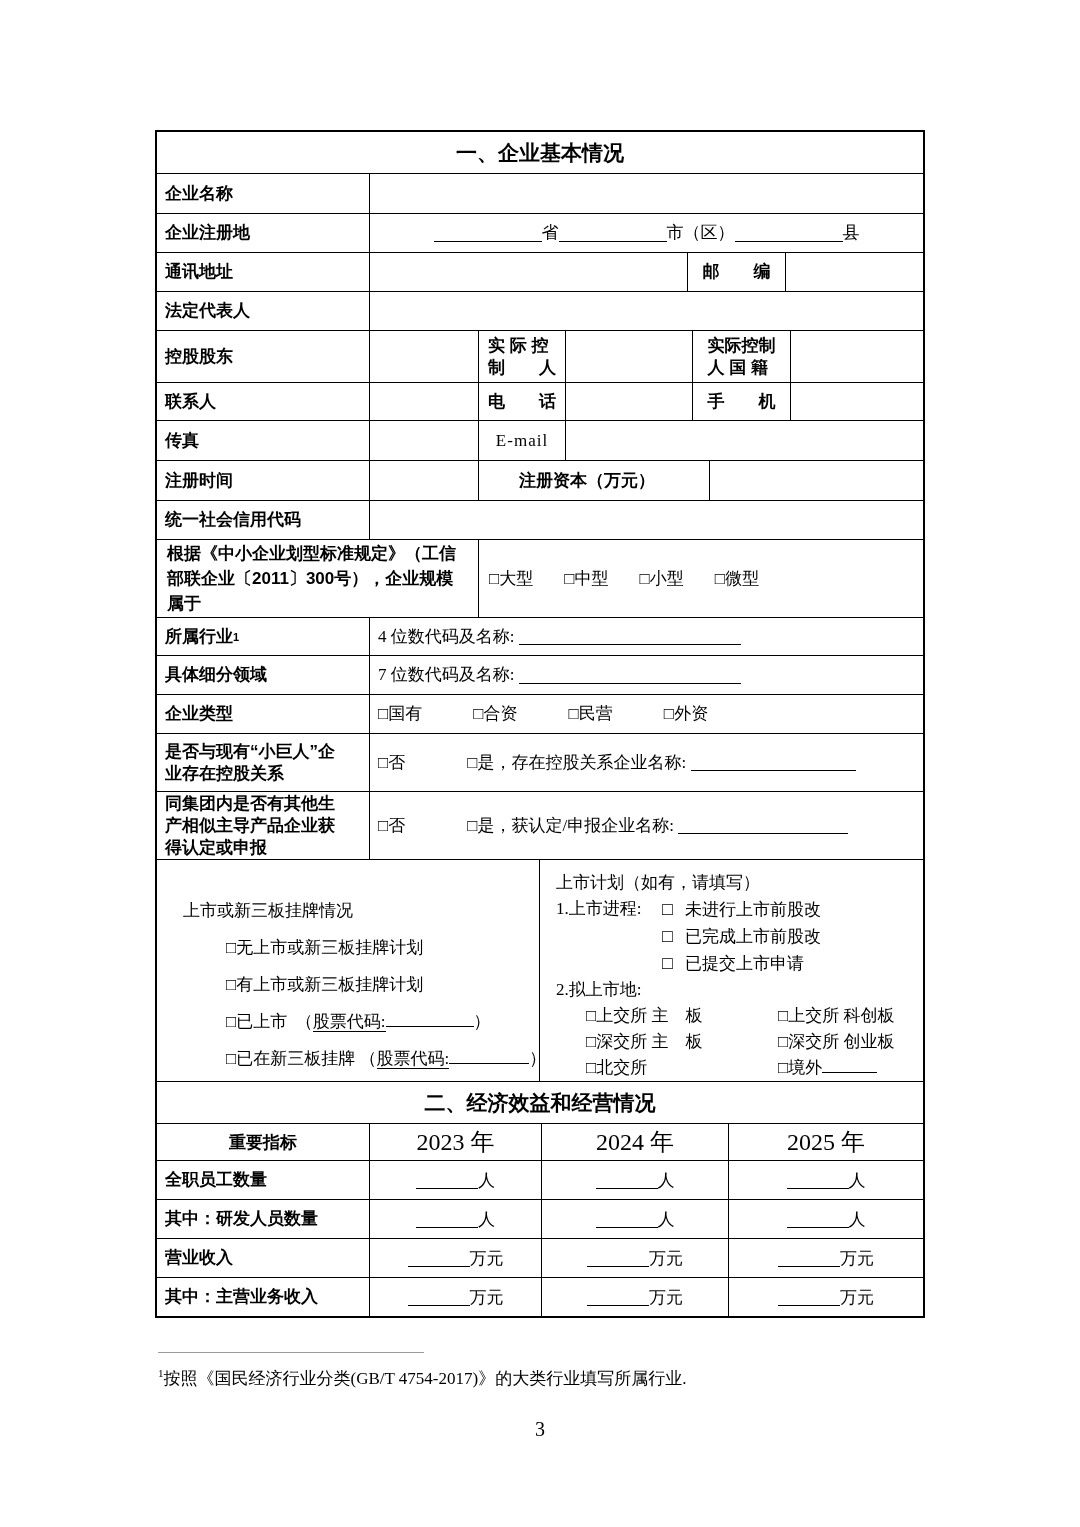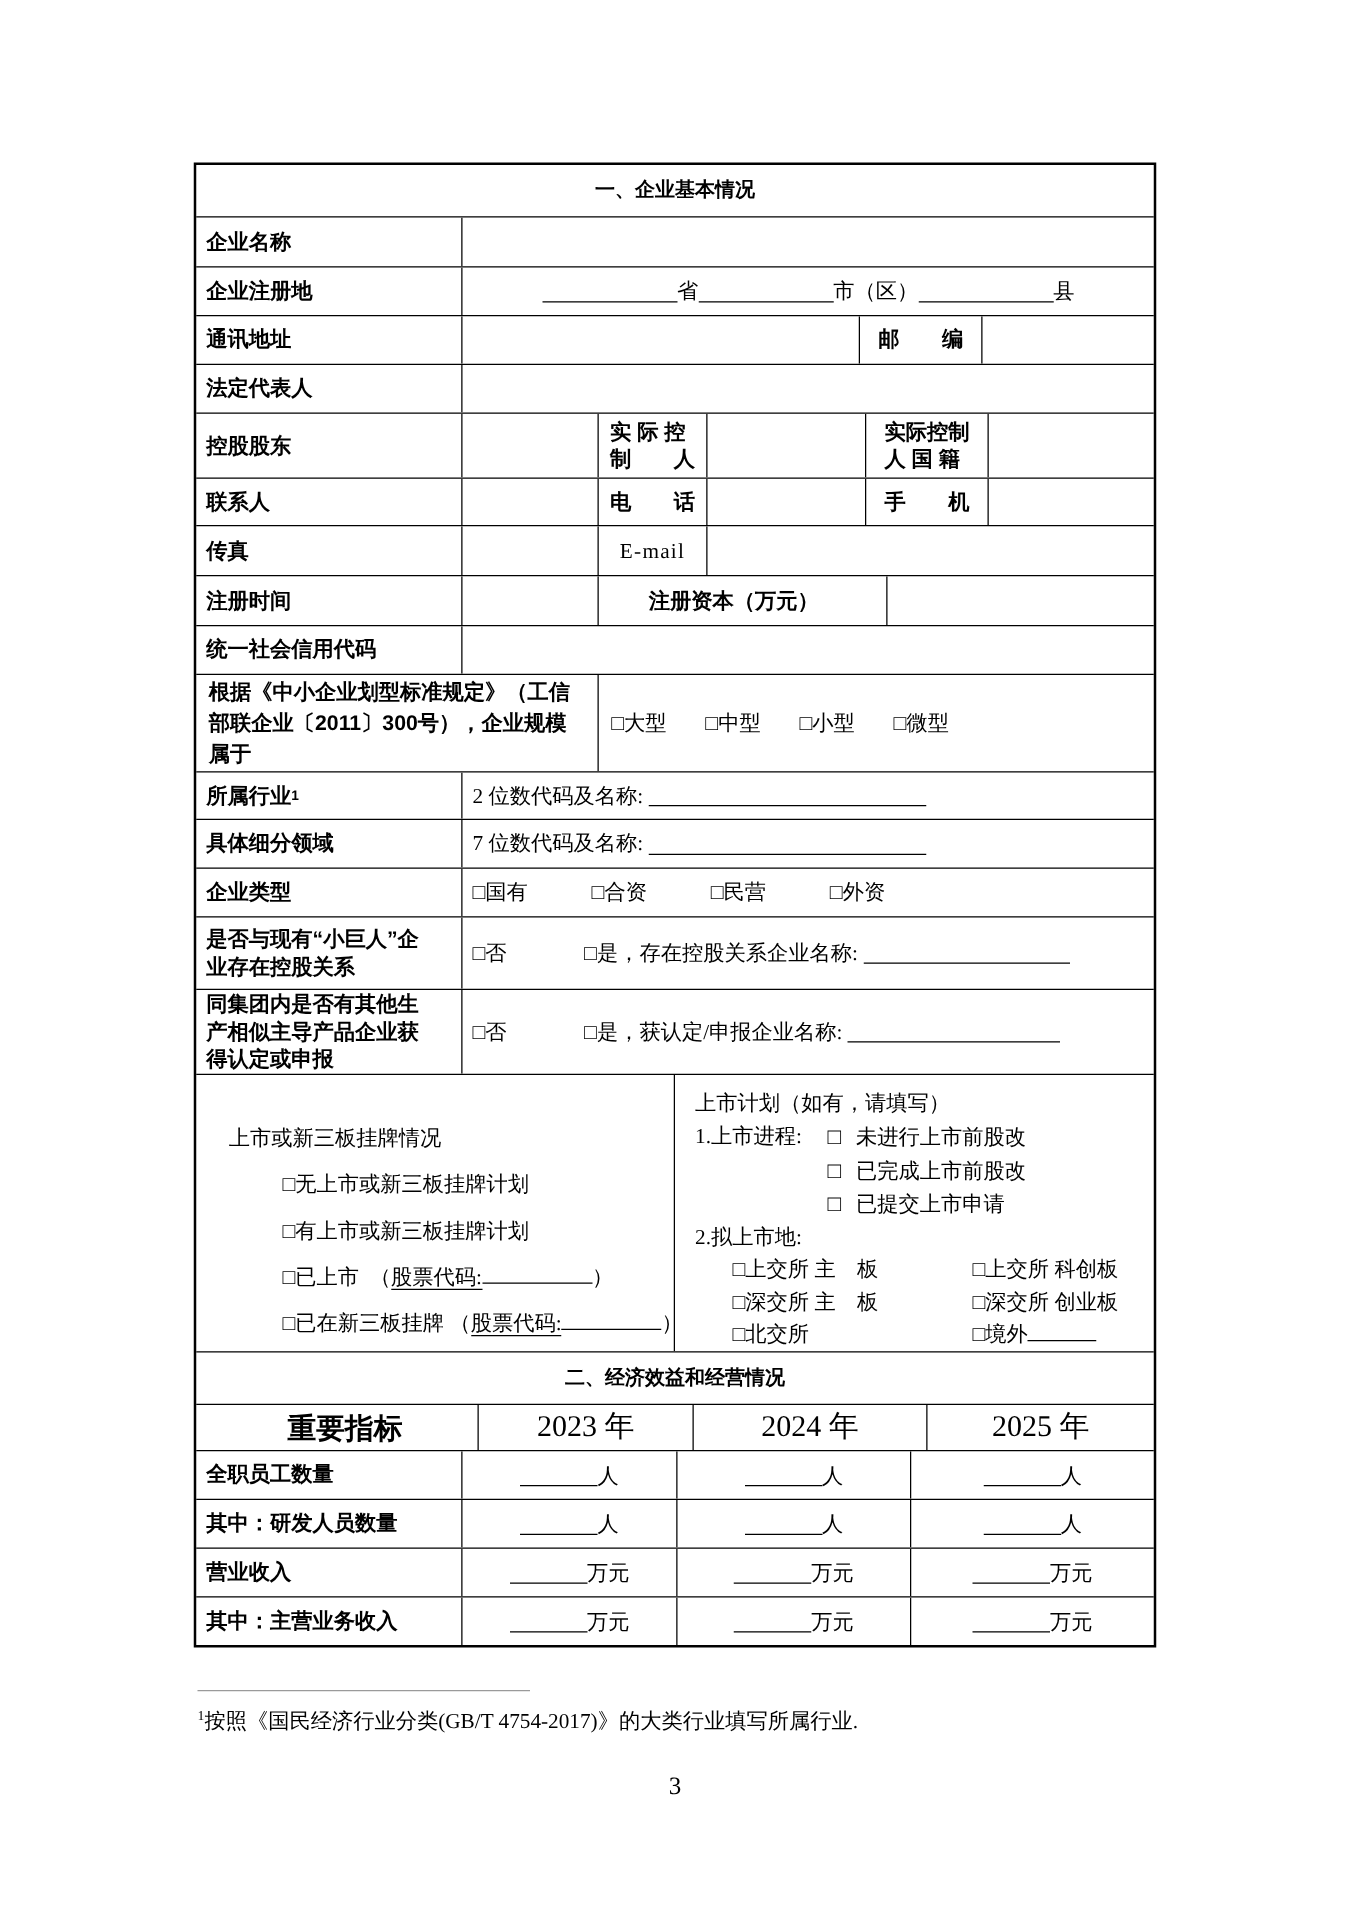--- a/index.html
+++ b/index.html
@@ -13,21 +13,21 @@
   .row:first-child { border-top:none; }
   .cell { border-left:1.5px solid #000; display:flex; align-items:center;
     padding:2px 8px; overflow:hidden; }
   .cell:first-child { border-left:none; }
 
   .hd { font-family:"Liberation Sans", sans-serif; font-weight:bold;
     font-size:17px; line-height:22px; }
   .val { font-size:17px; line-height:22px; }
   .serif { font-family:"Liberation Serif", serif; }
   .title-cell { flex:1; justify-content:center;
-    font-family:"Liberation Sans", sans-serif; font-weight:bold; font-size:16px; }
+    font-family:"Liberation Sans", sans-serif; font-weight:bold; font-size:21px; }
   .pre { white-space:pre-line; }
   .grow { flex:1; }
 
   .w-label { width:212px; }
   .w-v1 { width:109px; }
   .w-k2 { width:87px; padding:2px 4px; justify-content:center; }
   .w-v2 { width:127px; }
   .w-k3 { width:98px; padding:2px 4px; justify-content:center; }
   .w-addr-v { width:318px; }
   .w-post { width:98px; padding:2px 4px; justify-content:center; }
@@ -61,21 +61,21 @@
     line-height:26px; }
   .progress { display:flex; align-items:flex-start; }
   .progress-label { width:106px; }
   .progress-opts { display:flex; flex-direction:column; }
   .progress-opts .cb { margin-right:12px; font-size:18px; }
   .place-grid { display:grid; grid-template-columns:192px auto;
     margin-left:30px; line-height:26px;font-family:Liberation Serif, serif; }
   .underlined { border-bottom:1.5px solid #000; }
 
   .sec2-head { font-family:"Liberation Sans", sans-serif; font-weight:bold;
-    font-size:23px;margin-left:13px; }
+    font-size:17px; }
   .year { font-size:24px; }
   .unit-group { white-space:nowrap; font-size:17px; }
 
   .footnote { position:absolute; left:158px; top:1352px; width:640px; }
   .footnote-rule { width:266px; border-top:1.5px solid #9a9a9a;
     margin-bottom:9px; }
   .footnote-text { font-size:17px; line-height:22px; }
   sup { font-size:11px; }
   .page-num { position:absolute; left:0; right:0; top:1418px;
     text-align:center; font-size:20px; }
@@ -166,21 +166,21 @@
       <span class="opt"><span class="cb">□</span><span>微型</span></span>
     </div>
   </div>
 
   <div class="row" style="height:38px">
     <div class="cell hd w-label">
         <span>所属行业</span>
         <sup>1</sup>
       </div>
     <div class="cell val grow">
-      <span>2 位数代码及名称:</span>&nbsp;<span class="bl w222"></span>
+      <span>4 位数代码及名称:</span>&nbsp;<span class="bl w222"></span>
     </div>
   </div>
 
   <div class="row" style="height:39px">
     <div class="cell hd w-label">具体细分领域</div>
     <div class="cell val grow">
       <span>7 位数代码及名称:</span>&nbsp;<span class="bl w222"></span>
     </div>
   </div>
 

